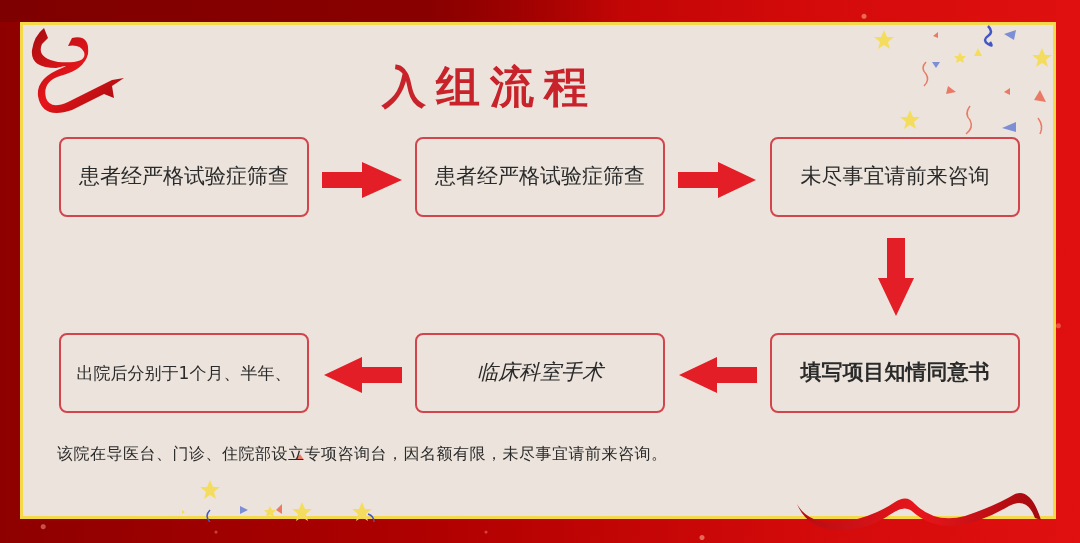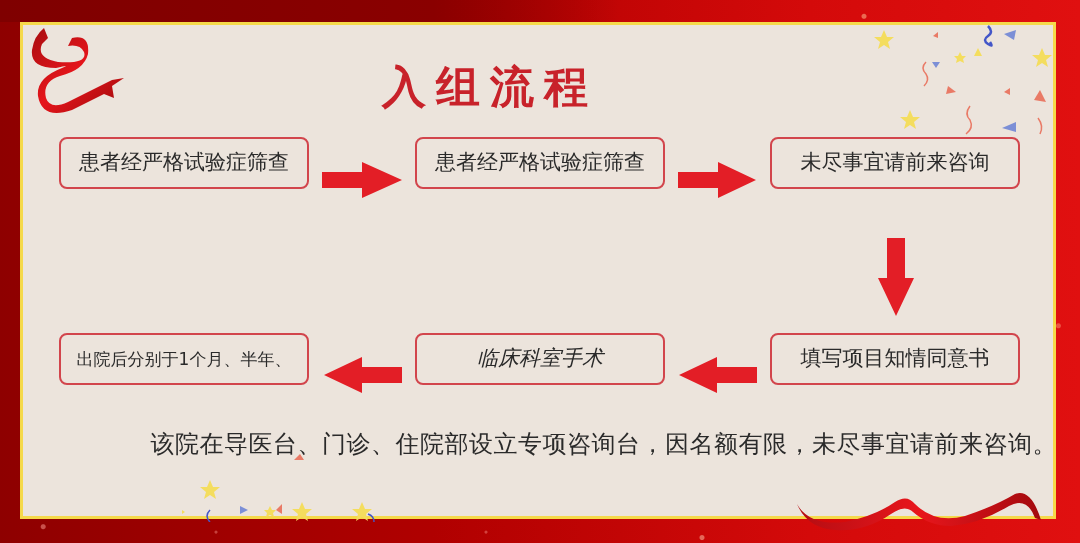--- a/index.html
+++ b/index.html
@@ -31,31 +31,31 @@
       background:#ece4dc;
       border:3px solid #f5d94a;
       box-sizing:border-box;
     }
     .title {
       position:absolute; left:0; width:980px; top:58px; text-align:center;
       font-family:"DejaVu Serif", "Liberation Serif", serif;
       font-size:44px; font-weight:bold; color:#c8222a; letter-spacing:10px;
     }
     .box {
-      position:absolute; width:250px; height:52px;
+      position:absolute; width:250px; height:80px;
       border:2px solid #d2454c; border-radius:8px; box-sizing:border-box;
       background:#ece4dc;
       display:flex; align-items:center; justify-content:center; text-align:center;
       color:#2a2a2a; font-size:21px; line-height:1.3;
     }
     .box.small { font-size:17px; line-height:1.45; }
     .arrow { position:absolute; }
     .footer {
-      position:absolute; left:57px; top:428px; width:1000px;
-      font-size:24px; color:#2a2a2a; letter-spacing:0.5px; white-space:nowrap;text-align:right;
+      position:absolute; left:57px; top:444px; width:1000px;
+      font-size:16px; color:#2a2a2a; letter-spacing:0.5px; white-space:nowrap;
     }
     .deco { position:absolute; }
   </style>
 </head>
 <body>
 
 <div class="frame-top-dark"></div>
 <div class="frame-sparkle"></div>
 
 <div class="panel"></div>
@@ -119,21 +119,21 @@
 <div class="box" style="left:59px;top:137px;">
   <span>患者经严格试验症筛查</span>
 </div>
 <div class="box" style="left:415px;top:137px;">
   <span>患者经严格试验症筛查</span>
 </div>
 <div class="box" style="left:770px;top:137px;">
   <span>未尽事宜请前来咨询</span>
 </div>
 
-<div class="box" style="left:770px;top:333px;">
+<div class="box" style="left:770px;top:333px;font-weight:bold;">
   <span>填写项目知情同意书</span>
 </div>
 <div class="box" style="left:415px;top:333px;font-style:italic;">
   <span>临床科室手术</span>
 </div>
 <div class="box small" style="left:59px;top:333px;flex-direction:row;">
   <span>出院后分别于1个月、半年、</span>
 </div>
 
 <svg class="arrow" style="left:322px;top:162px" width="80" height="36" viewBox="0 0 80 36">

